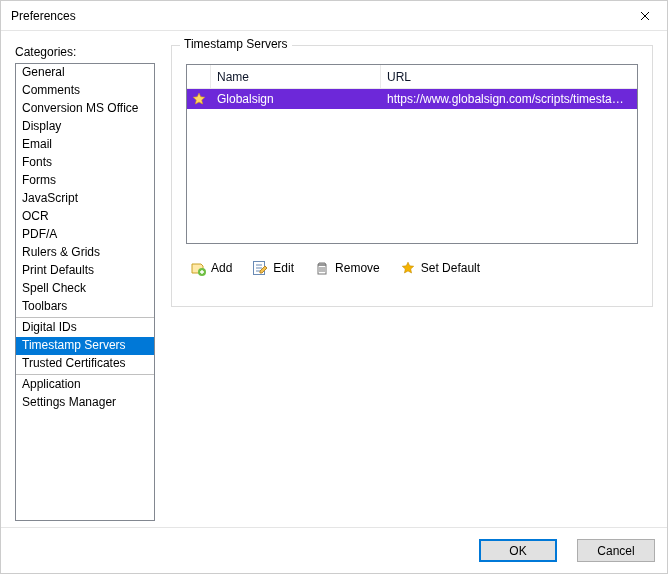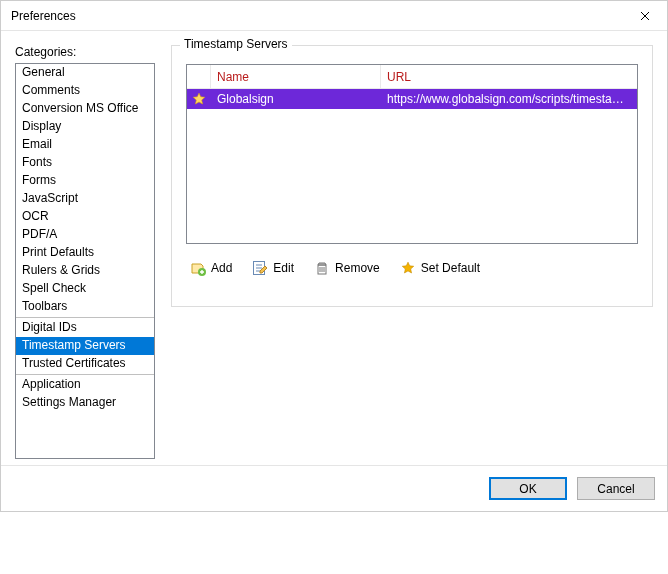--- a/index.html
+++ b/index.html
@@ -6,21 +6,21 @@
   html, body {
     margin: 0; padding: 0;
     width: 668px; height: 574px;
     font-family: "Segoe UI", Tahoma, sans-serif;
     font-size: 12px;
     background: #fff;
     color: #000;
     overflow: hidden;
   }
   .window {
-    width: 668px; height: 512px;
+    width: 668px; height: 574px;
     border: 1px solid #ccc;
     display: flex; flex-direction: column;
     background: #fff;
   }
   .titlebar {
     height: 30px;
     display: flex; align-items: center;
     padding: 0 0 0 10px;
     border-bottom: 1px solid #e5e5e5;
   }
@@ -95,21 +95,21 @@
     background: #fff;
     border-bottom: 1px solid #e9e9e9;
     height: 24px;
     align-items: stretch;
   }
   .table .header .hcell {
     display: flex; align-items: center;
     padding: 0 6px;
     border-right: 1px solid #e9e9e9;
     font-weight: normal;
-    color: #b91c1c;
+    color: #0f172a;
   }
   .table .header .hcell:last-child { border-right: none; flex: 1; }
   .hcell.star { width: 24px; justify-content: center; padding:0; }
   .hcell.name { width: 170px; }
   .table .rows { flex: 1; }
   .table .row {
     display: flex;
     height: 20px;
     align-items: center;
   }
@@ -130,21 +130,21 @@
     padding: 2px 4px;
     cursor: default;
   }
   .tbtn .icon { width: 16px; height: 16px; display:flex; align-items:center; justify-content:center; }
 
   .footer {
     height: 46px;
     border-top: 1px solid #e5e5e5;
     display: flex; align-items: center; justify-content: flex-end;
     padding: 0 12px;
-    gap: 10px;
+    gap: 20px;
   }
   .btn {
     min-width: 78px;
     height: 23px;
     border: 1px solid #adadad;
     background: #e1e1e1;
     display: flex; align-items: center; justify-content: center;
     cursor: default;
     font-family: inherit; font-size: 12px;
   }
@@ -201,22 +201,22 @@
           <div class="item">General</div>
           <div class="item">Comments</div>
           <div class="item">Conversion MS Office</div>
           <div class="item">Display</div>
           <div class="item">Email</div>
           <div class="item">Fonts</div>
           <div class="item">Forms</div>
           <div class="item">JavaScript</div>
           <div class="item">OCR</div>
           <div class="item">PDF/A</div>
+          <div class="item">Rulers &amp; Grids</div>
           <div class="item">Print Defaults</div>
-          <div class="item">Rulers &amp; Grids</div>
           <div class="item">Spell Check</div>
           <div class="item">Toolbars</div>
           <div class="sep"></div>
           <div class="item">Digital IDs</div>
           <div class="item selected">Timestamp Servers</div>
           <div class="item">Trusted Certificates</div>
           <div class="sep"></div>
           <div class="item">Application</div>
           <div class="item">Settings Manager</div>
         </div>

